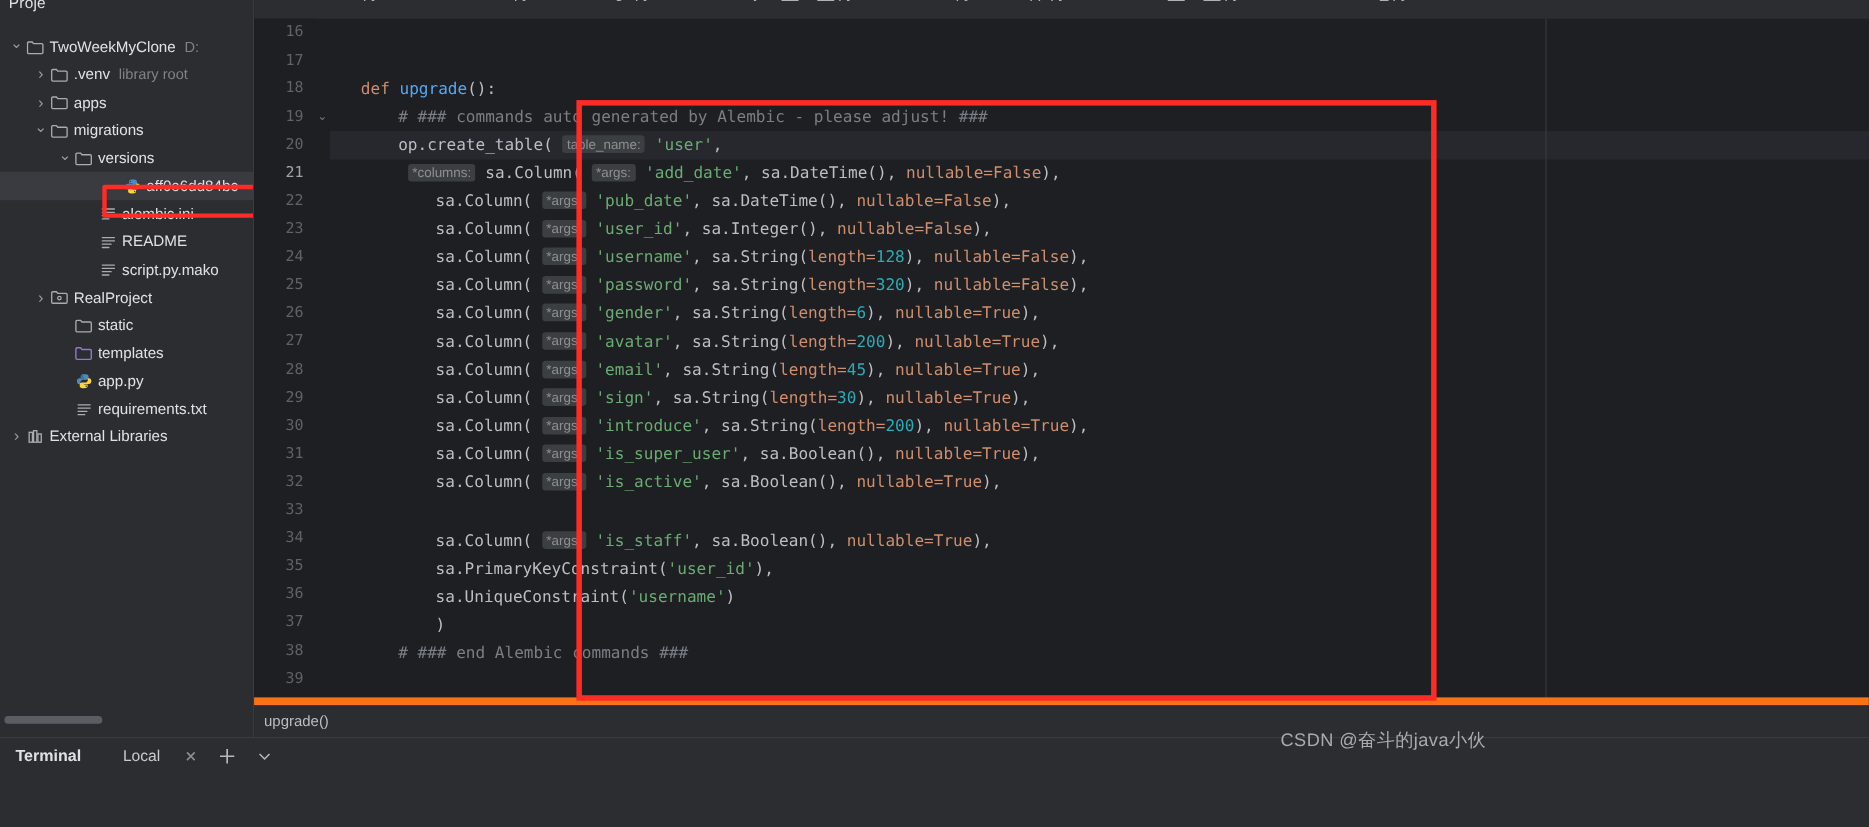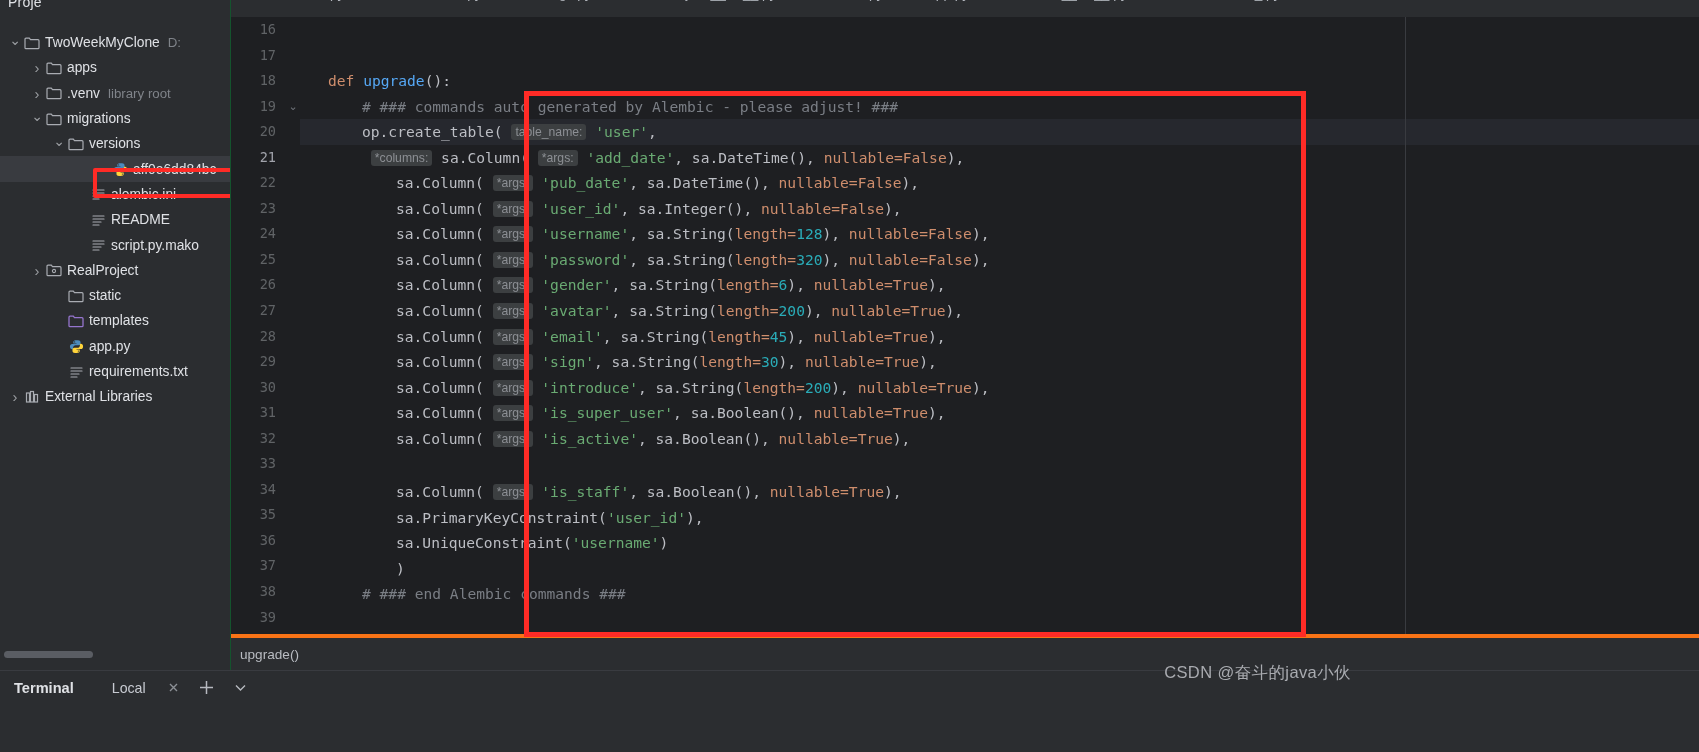--- a/index.html
+++ b/index.html
@@ -211,21 +211,21 @@
     background: #393b40;
   }
 
   
   #breadcrumb {
     position: absolute;
     left: 0; bottom: 0;
     height: 36px;
     width: 100%;
     background: #2b2d30;
-    border-top: 4px solid #f97316;
+    border-top: 7px solid #f97316;
     display: flex;
     align-items: center;
     padding-left: 9px;
     font-size: 13.6px;
     color: #b9bcc2;
   }
 
   
   #toolbar {
     position: absolute;
@@ -294,32 +294,32 @@
           <span class="thint">D:</span>
         </div>
         <div class="tree-row">
           <span style="display: inline-block; width: 30px; min-width: 30px;"></span>
           <span class="arrow closed"></span>
           <span class="tic">
             <svg width="16" height="14" viewBox="0 0 16 14">
               <path d="M1 3.2c0-.6.4-1 1-1h3.3l1.2 1.5H14c.6 0 1 .4 1 1v7c0 .6-.4 1-1 1H2c-.6 0-1-.4-1-1z" fill="none" stroke="#a9acb2" stroke-width="1.2"></path>
             </svg>
           </span>
-          <span class="tlabel">apps</span>
+          <span class="tlabel">.venv</span>
+          <span class="thint">library root</span>
         </div>
         <div class="tree-row">
           <span style="display: inline-block; width: 30px; min-width: 30px;"></span>
           <span class="arrow closed"></span>
           <span class="tic">
             <svg width="16" height="14" viewBox="0 0 16 14">
               <path d="M1 3.2c0-.6.4-1 1-1h3.3l1.2 1.5H14c.6 0 1 .4 1 1v7c0 .6-.4 1-1 1H2c-.6 0-1-.4-1-1z" fill="none" stroke="#a9acb2" stroke-width="1.2"></path>
             </svg>
           </span>
-          <span class="tlabel">.venv</span>
-          <span class="thint">library root</span>
+          <span class="tlabel">apps</span>
         </div>
         <div class="tree-row">
           <span style="display: inline-block; width: 30px; min-width: 30px;"></span>
           <span class="arrow open"></span>
           <span class="tic">
             <svg width="16" height="14" viewBox="0 0 16 14">
               <path d="M1 3.2c0-.6.4-1 1-1h3.3l1.2 1.5H14c.6 0 1 .4 1 1v7c0 .6-.4 1-1 1H2c-.6 0-1-.4-1-1z" fill="none" stroke="#a9acb2" stroke-width="1.2"></path>
             </svg>
           </span>
           <span class="tlabel">migrations</span>

